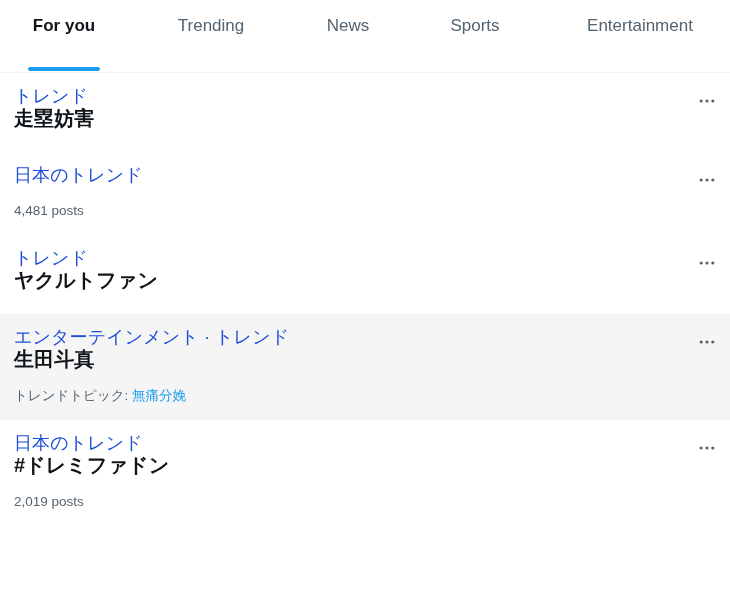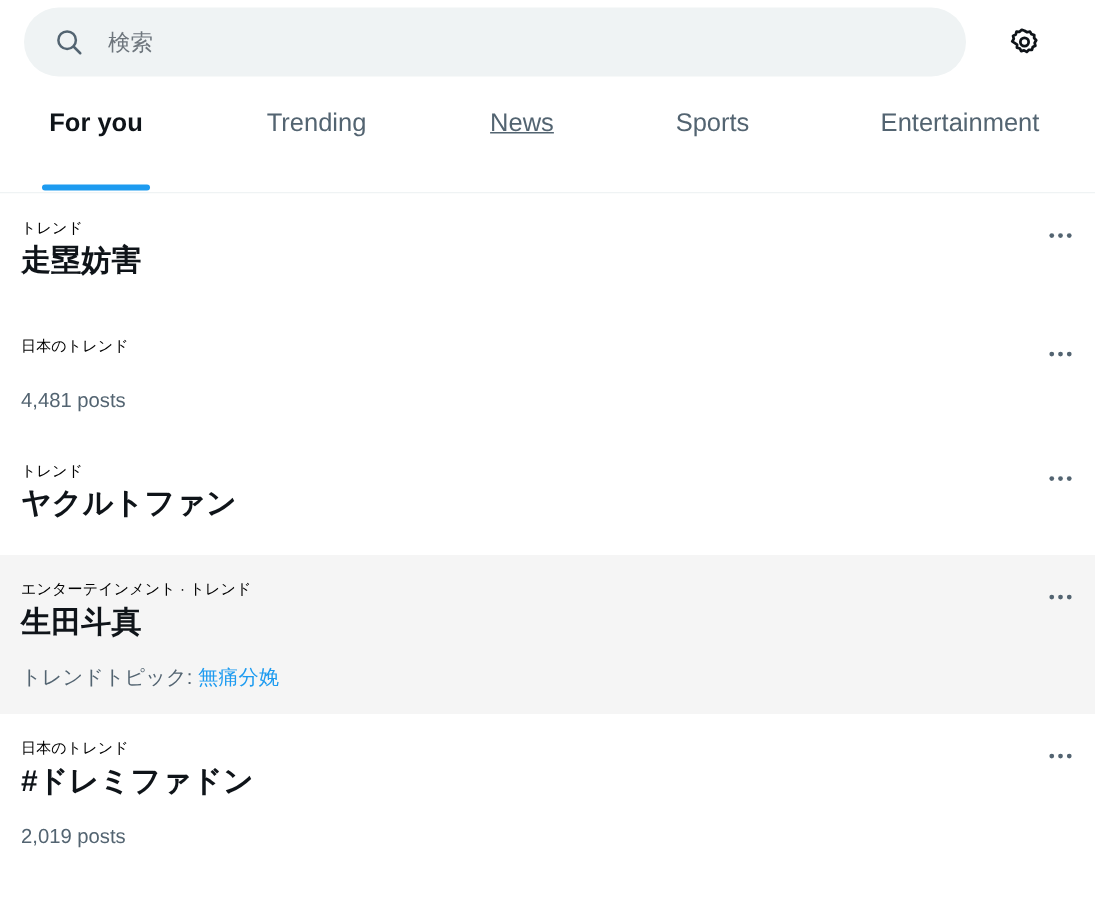--- a/index.html
+++ b/index.html
@@ -126,22 +126,22 @@
   .trend-row {
     position: relative;
     padding: 14px 16px 14px 14px;
     background: #ffffff;
     cursor: pointer;
     min-height: 79px;
   }
   .trend-row.highlighted { background: #f5f5f5; }
 
   .trend-category {
-    font-size: 10px;
-    color: #000000;
+    font-size: 18px;
+    color: #1d4ed8;
     line-height: 19px;
     margin-bottom: 1px;
     letter-spacing: 0.1px;
   }
   .trend-name {
     font-size: 20px;
     font-weight: bold;
     color: #0f1419;
     line-height: 22px;
     letter-spacing: 0.1px;
@@ -172,50 +172,31 @@
     justify-content: center;
     color: #536471;
   }
   .more-icon { width: 20px; height: 20px; display: block; }
 </style>
 </head>
 <body>
 
 <div id="app">
 
-  <div class="search-header">
-    <div class="search-pill">
-      <span>
-        <svg class="search-icon" viewBox="0 0 24 24" fill="none" stroke="currentColor" stroke-width="2" stroke-linecap="round">
-          <circle cx="10.5" cy="10.5" r="7"></circle>
-          <line x1="15.8" y1="15.8" x2="21" y2="21"></line>
-        </svg>
-      </span>
-      <input class="search-input" type="text" placeholder="検索" value="" style="">
-    </div>
-    <button class="settings-button">
-      <span>
-        <svg class="gear-icon" viewBox="0 0 24 24" fill="none" stroke="currentColor" stroke-width="2" stroke-linejoin="round">
-          <path d="M12 2.6l1.9 1.1 2.1-.5 1 1.9 2.1.6-.1 2.2 1.5 1.6-1.1 1.9.5 2.1-1.9 1-.6 2.1-2.2-.1-1.6 1.5-1.9-1.1-2.1.5-1-1.9-2.1-.6.1-2.2L3.1 10.4l1.1-1.9-.5-2.1 1.9-1 .6-2.1 2.2.1L10 1.9z" transform="translate(0 1.2) scale(1)"></path>
-          <circle cx="12" cy="12" r="3"></circle>
-        </svg>
-      </span>
-    </button>
-  </div>
 
   <div class="tabs">
     <div class="tab active" style="left:14px;width:100px;">
       <span>For you</span>
       <span class="tab-underline"></span>
     </div>
     <div class="tab" style="left:160px;width:102px;">
       <span>Trending</span>
 
     </div>
-    <div class="tab" style="left:310px;width:76px;text-decoration:underline;">
+    <div class="tab" style="left:310px;width:76px;">
       <span>News</span>
 
     </div>
     <div class="tab" style="left:433px;width:84px;">
       <span>Sports</span>
 
     </div>
     <div class="tab" style="left:565px;width:150px;justify-content:center;">
       <span>Entertainment</span>
 

